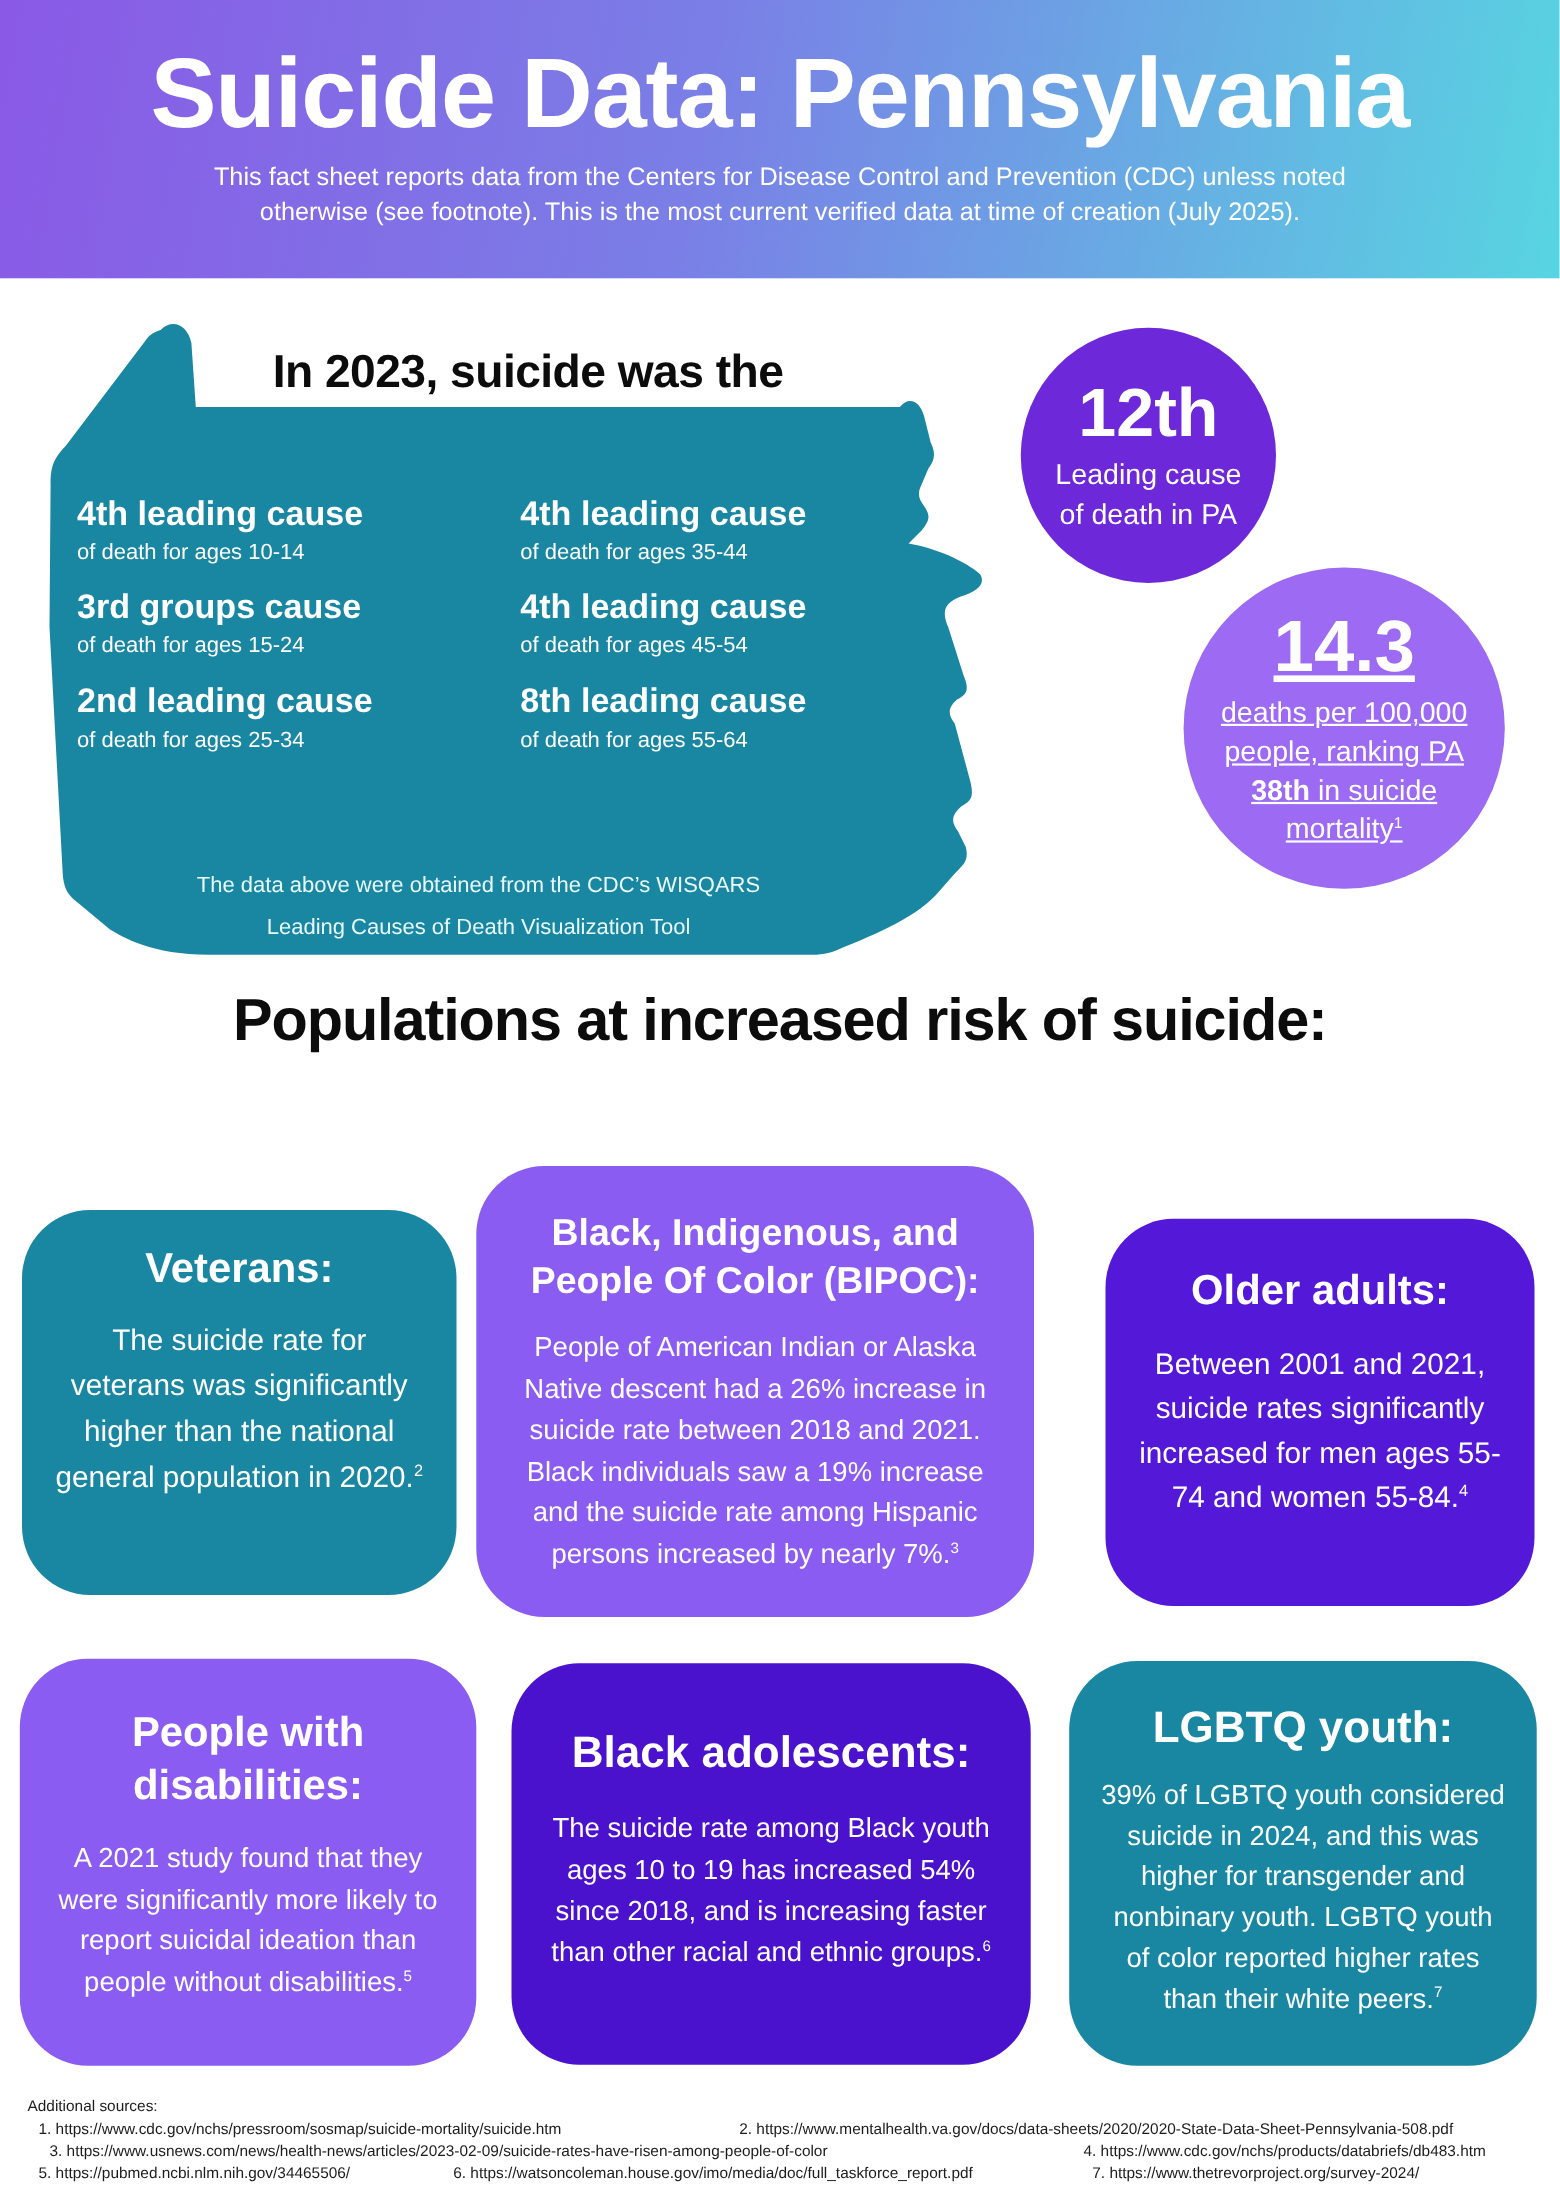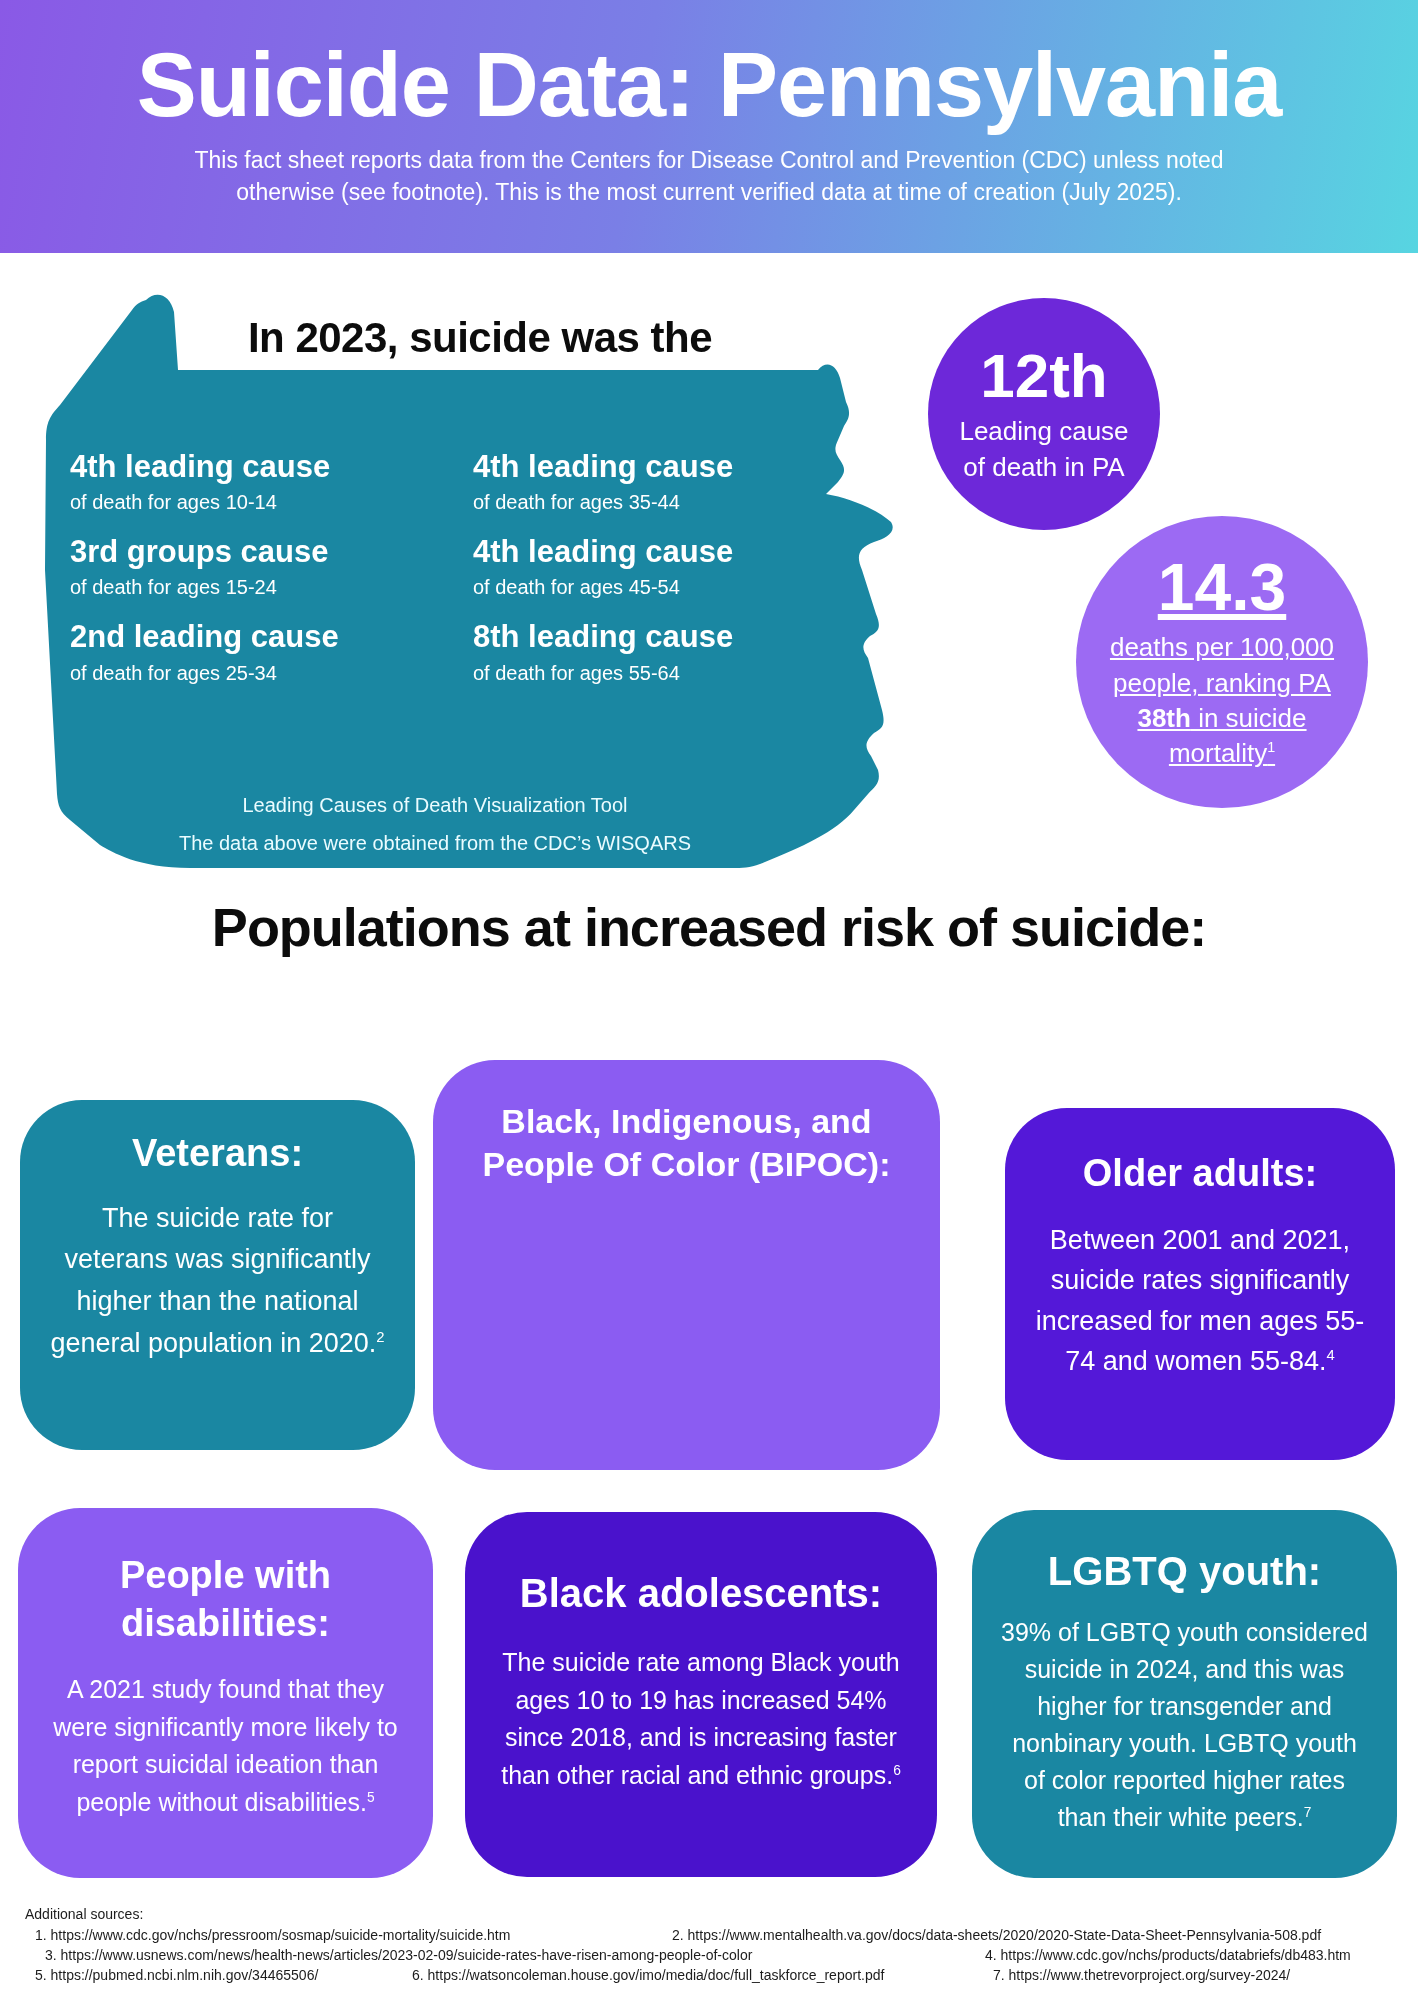--- a/index.html
+++ b/index.html
@@ -172,22 +172,22 @@
       <p class="rank">2nd leading cause</p>
       <p class="detail">of death for ages 25-34</p>
     </div>
     <div class="stat">
       <p class="rank">8th leading cause</p>
       <p class="detail">of death for ages 55-64</p>
     </div>
   </div>
 
   <div class="shape-note">
+    <span>The data above were obtained from the CDC’s WISQARS</span>
     <span>Leading Causes of Death Visualization Tool</span>
-    <span>The data above were obtained from the CDC’s WISQARS</span>
   </div>
 
   <div class="circle circle-rank">
     <div class="big">12th</div>
     <div class="lbl">
       <span>Leading cause</span>
       <span>of death in PA</span>
     </div>
   </div>
 
@@ -198,20 +198,21 @@
 
   <h2 class="pop-heading">Populations at increased risk of suicide:</h2>
 
   <div class="card card-veterans">
     <h3>Veterans:</h3>
     <p><span>The suicide rate for veterans was significantly higher than the national general population in 2020.</span><sup>2</sup></p>
   </div>
 
   <div class="card card-bipoc">
     <h3>Black, Indigenous, and People Of Color (BIPOC):</h3>
+    <p><span>People of American Indian or Alaska Native descent had a 26% increase in suicide rate between 2018 and 2021. Black individuals saw a 19% increase and the suicide rate among Hispanic persons increased by nearly 7%.</span><sup>3</sup></p>
   </div>
 
   <div class="card card-older">
     <h3>Older adults:</h3>
     <p><span>Between 2001 and 2021, suicide rates significantly increased for men ages 55-74 and women 55-84.</span><sup>4</sup></p>
   </div>
 
   <div class="card card-disabilities">
     <h3>People with disabilities:</h3>
     <p><span>A 2021 study found that they were significantly more likely to report suicidal ideation than people without disabilities.</span><sup>5</sup></p>

